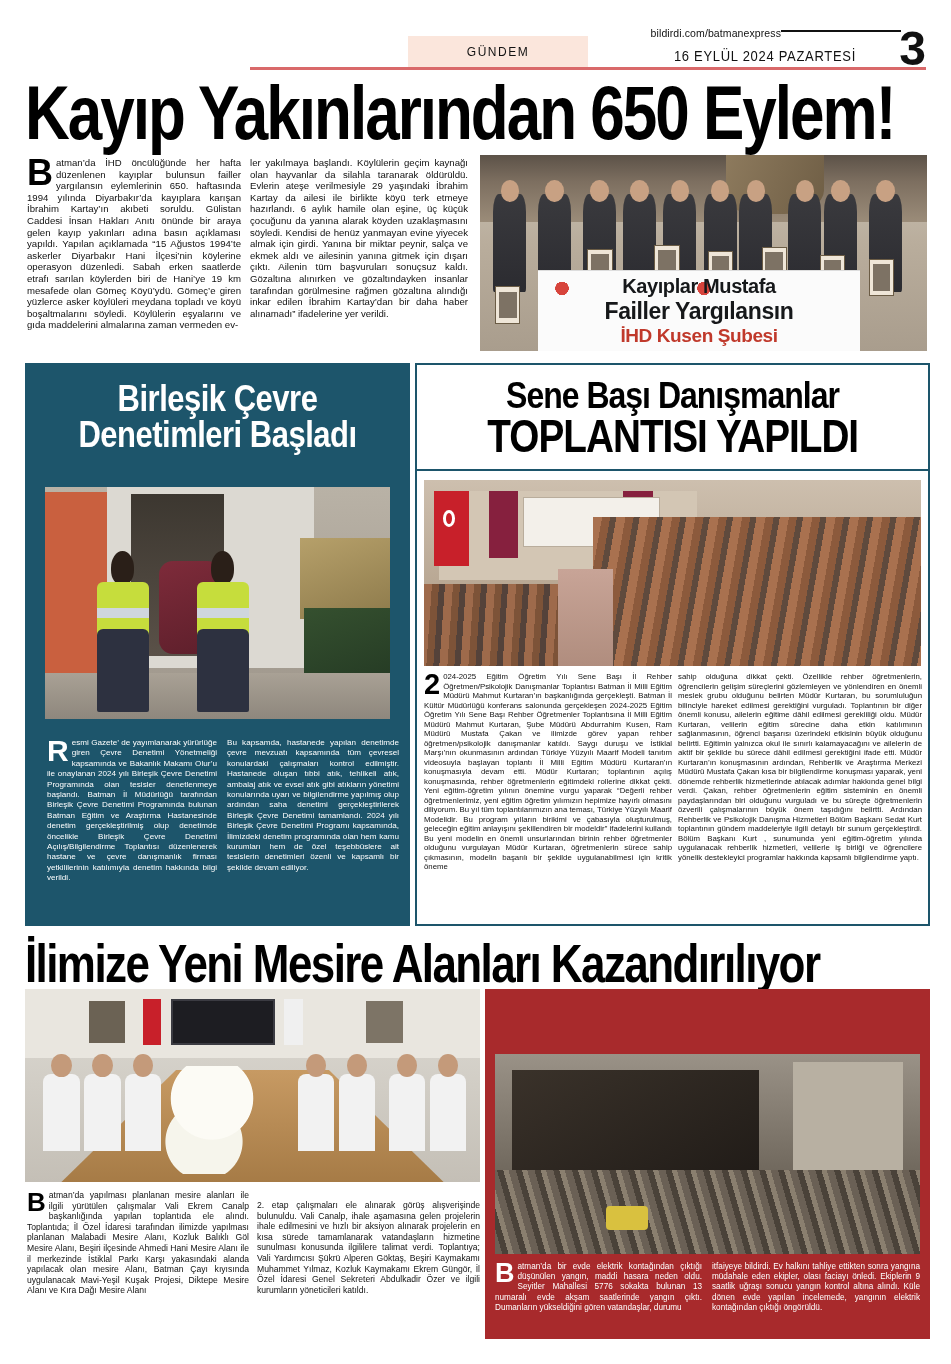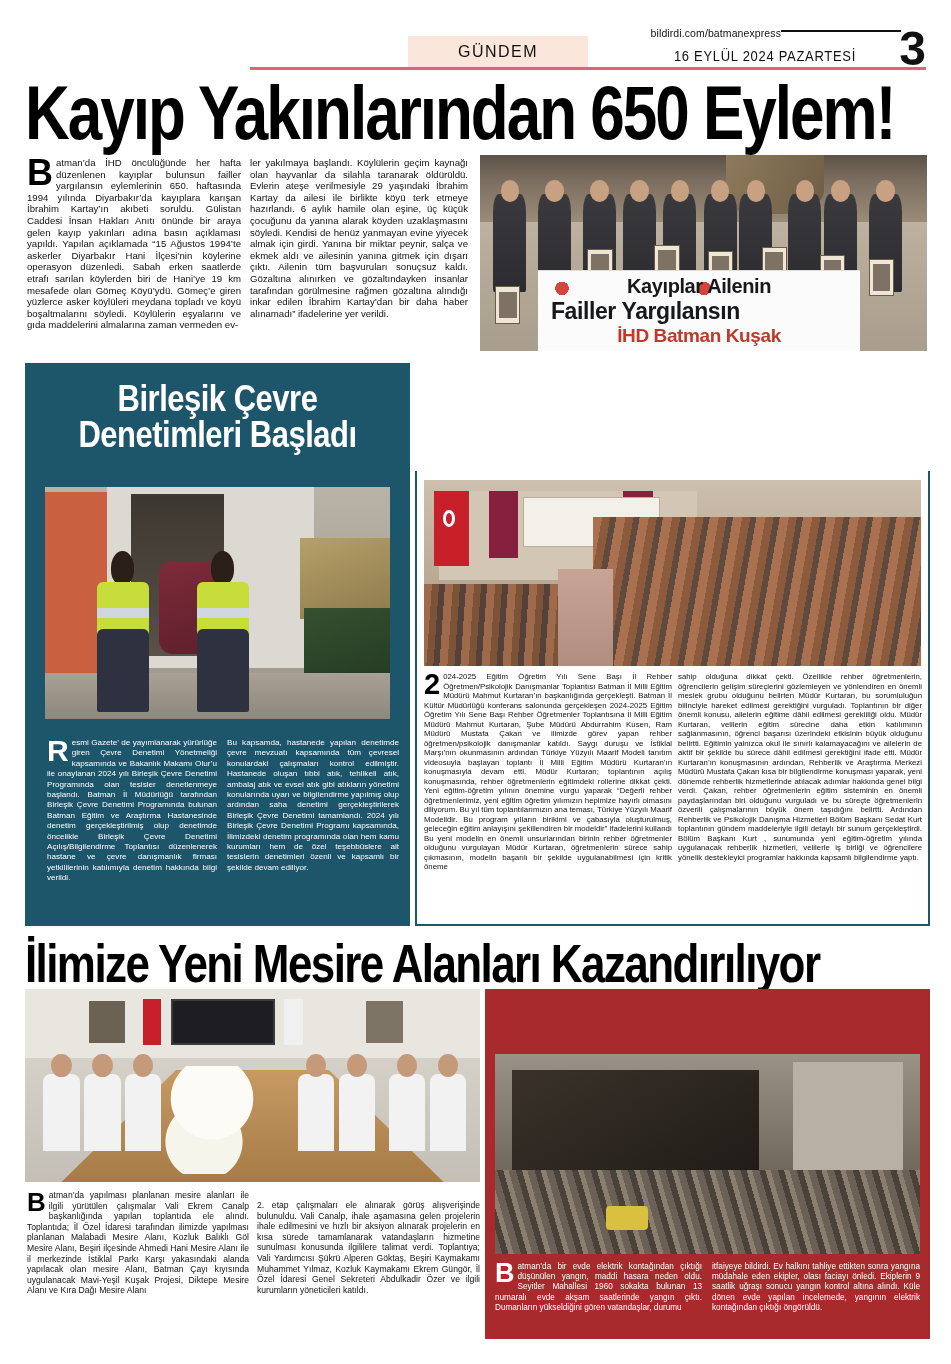--- a/index.html
+++ b/index.html
@@ -18,21 +18,21 @@
   }
   .logo-text{
     color:#fff;font-weight:bold;font-size:23px;letter-spacing:-0.5px;
     font-family:"Liberation Sans", sans-serif;
     transform:scaleX(0.94);white-space:nowrap;
   }
   .section-tab{
     position:absolute;left:408px;top:36px;width:180px;height:31px;
     background:#fbe6dc;display:flex;align-items:center;justify-content:center;
   }
-  .section-tab span{font-size:16px;letter-spacing:1.5px;color:#111;font-weight:normal;}
+  .section-tab span{font-size:12px;letter-spacing:1.5px;color:#111;font-weight:normal;}
   .fb-line{
     position:absolute;right:170px;top:27px;font-size:10.5px;color:#111;
     letter-spacing:0.1px;white-space:nowrap;
   }
   .date-line{
     position:absolute;right:95px;top:48px;font-size:13px;color:#111;
     letter-spacing:0.7px;white-space:nowrap;transform:scaleY(1.12);
   }
   .page-num{
     position:absolute;right:25px;top:25px;font-size:48px;font-weight:bold;
@@ -176,21 +176,21 @@
   .p-lead .head{position:absolute;top:-14%;left:22%;width:56%;height:22%;
     background:#c8a183;border-radius:50%;}
   .p-lead .frame{position:absolute;width:5.2%;height:18%;background:#efe6d8;
     border:1px solid #6b5c45;bottom:30%;}
   .p-lead .frame i{position:absolute;inset:12%;background:#7d7264;display:block;}
   .p-lead .banner{position:absolute;left:13%;bottom:0;width:72%;height:41%;
     background:#fbfbfb;border-top:1px solid #ddd;}
   .p-lead .b1{position:absolute;left:8%;top:6%;width:84%;font-size:20px;font-weight:bold;
     color:#16181a;text-align:center;letter-spacing:-0.4px;}
   .p-lead .b2{position:absolute;left:4%;top:34%;width:92%;font-size:23px;font-weight:bold;
-    color:#16181a;text-align:left;letter-spacing:-0.4px;}
+    color:#16181a;text-align:center;letter-spacing:-0.4px;}
   .p-lead .b3{position:absolute;left:10%;top:68%;width:80%;font-size:19px;font-weight:bold;
     color:#c0392b;text-align:center;letter-spacing:-0.4px;}
   .p-lead .emb{position:absolute;width:7%;height:26%;top:12%;
     background:radial-gradient(circle at 50% 40%,#d7443c 0 40%,transparent 41%);}
 
   
   .p-env{background:linear-gradient(180deg,#b9b2a6,#9d958a);}
   .p-env .door{position:absolute;left:0;top:2%;width:18%;height:82%;background:#c9603f;}
   .p-env .wall{position:absolute;left:18%;top:0;width:60%;height:78%;background:#dcd9d2;}
   .p-env .dark{position:absolute;left:25%;top:3%;width:27%;height:70%;
@@ -336,23 +336,23 @@
       <div class="person" style="left:87%;">
           <div class="head"></div>
         </div>
       <div class="frame" style="left:87%;bottom:28%;">
           <i></i>
         </div>
 
       <div class="banner">
         <div class="emb" style="left:4%;"></div>
         <div class="emb" style="left:48%;"></div>
-        <div class="b1">Kayıplar Ailenin</div>
+        <div class="b1">Kayıplar Mustafa</div>
         <div class="b2">Failler Yargılansın</div>
-        <div class="b3">İHD Batman Kuşak</div>
+        <div class="b3">İHD Kusen Şubesi</div>
       </div>
     </div>
   </div>
 
   <div class="hl-teal">
     <div>Birleşik Çevre</div>
     <div>Denetimleri Başladı</div>
   </div>
   <div class="teal-panel"></div>
   <div class="teal-photo">
@@ -374,20 +374,24 @@
           <div class="v"></div>
           <div class="b"></div>
       </div>
     </div>
   </div>
   <div class="teal-text teal-text-1">
     <span class="dropcap-w">R</span><span>esmi Gazete’ de yayımlanarak yürürlüğe giren Çevre Denetimi Yönetmeliği kapsamında ve Bakanlık Makamı Olur’u ile onaylanan 2024 yılı Birleşik Çevre Denetimi Programında olan tesisler denetlenmeye başlandı. Batman İl Müdürlüğü tarafından Birleşik Çevre Denetimi Programında bulunan Batman Eğitim ve Araştırma Hastanesinde denetim gerçekleştirilmiş olup denetimde öncelikle Birleşik Çevre Denetimi Açılış/Bilgilendirme Toplantısı düzenlenerek hastane ve çevre danışmanlık firması yetkililerinin katılımıyla denetim hakkında bilgi verildi.</span>
   </div>
   <div class="teal-text teal-text-2">Bu kapsamda, hastanede yapılan denetimde çevre mevzuatı kapsamında tüm çevresel konulardaki çalışmaları kontrol edilmiştir. Hastanede oluşan tıbbi atık, tehlikeli atık, ambalaj atık ve evsel atık gibi atıkların yönetimi konularında uyarı ve bilgilendirme yapılmış olup ardından saha denetimi gerçekleştirilerek Birleşik Çevre Denetimi tamamlandı. 2024 yılı Birleşik Çevre Denetimi Programı kapsamında, İlimizdeki denetim programında olan hem kamu kurumları hem de özel teşebbüslere ait tesislerin denetimleri özenli ve kapsamlı bir şekilde devam ediliyor.</div>
 
+  <div class="hl-white-box">
+    <div class="hl-line-a">Sene Başı Danışmanlar</div>
+    <div class="hl-line-b">TOPLANTISI YAPILDI</div>
+  </div>
   <div class="mid-panel"></div>
   <div class="mid-photo">
     <div class="ph p-hall">
       <div class="stage"></div>
       <div class="curtain"></div>
       <div class="curtain2"></div>
       <div class="screen"></div>
       <div class="flag"></div>
       <div class="seats"></div>
       <div class="seats2"></div>
@@ -442,17 +446,17 @@
   <div class="br-photo">
     <div class="ph p-fire">
       <div class="room"></div>
       <div class="burn"></div>
       <div class="wall"></div>
       <div class="debris"></div>
       <div class="yellow"></div>
     </div>
   </div>
   <div class="br-text br-text-1">
-    <span class="dropcap-w2">B</span><span>atman’da bir evde elektrik kontağından çıktığı düşünülen yangın, maddi hasara neden oldu. Seyitler Mahallesi 1960 sokakta bulunan 13 numaralı evde akşam saatlerinde yangın çıktı. Dumanların yükseldiğini gören vatandaşlar, durumu</span>
+    <span class="dropcap-w2">B</span><span>atman’da bir evde elektrik kontağından çıktığı düşünülen yangın, maddi hasara neden oldu. Seyitler Mahallesi 5776 sokakta bulunan 13 numaralı evde akşam saatlerinde yangın çıktı. Dumanların yükseldiğini gören vatandaşlar, durumu</span>
   </div>
   <div class="br-text br-text-2">itfaiyeye bildirdi. Ev halkını tahliye ettikten sonra yangına müdahale eden ekipler, olası faciayı önledi. Ekiplerin 9 saatlik uğraşı sonucu yangın kontrol altına alındı. Küle dönen evde yapılan incelemede, yangının elektrik kontağından çıktığı öngörüldü.</div>
 
 </div>
 
 </body></html>

